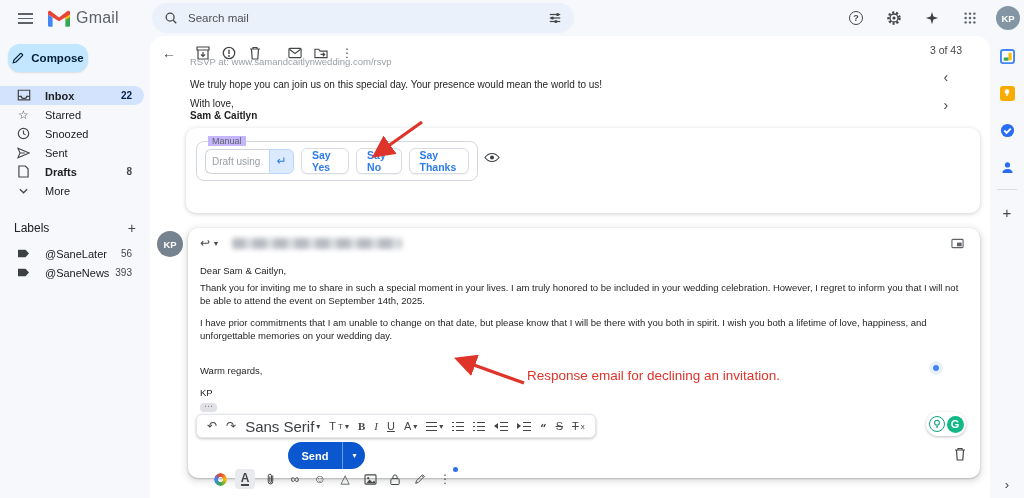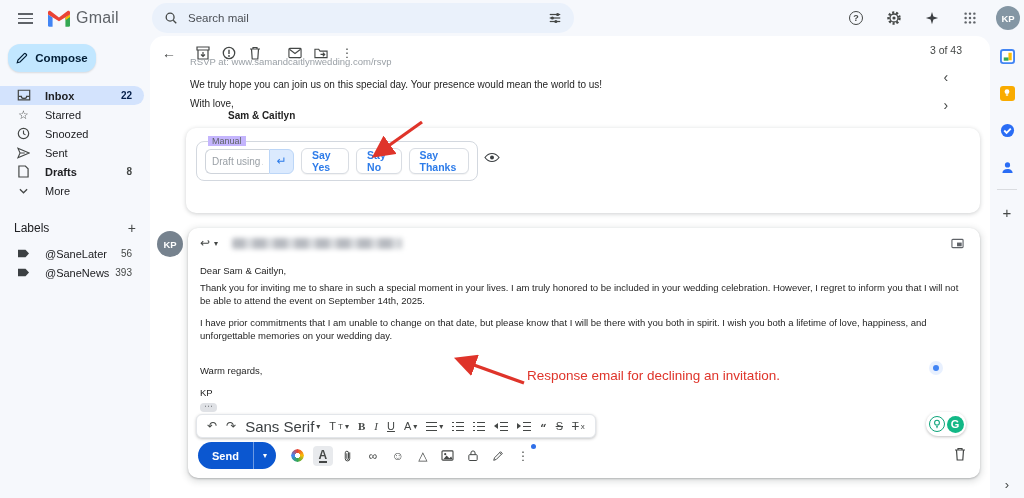--- a/index.html
+++ b/index.html
@@ -20,21 +20,21 @@
   .logo-text { font-size:16px; color:#5f6368; letter-spacing:.2px; }
   .searchbar { position:absolute; left:152px; top:3px; width:422px; height:30px; background:#eaf1fb; border-radius:15px; display:flex; align-items:center; padding:0 12px; color:#444746; }
   .searchbar .ph { font-size:11.5px; color:#4b4f55; margin-left:10px; flex:1; }
   .hdr-right { position:absolute; right:4px; top:0; height:36px; display:flex; align-items:center; gap:14px; color:#444746; }
   .hicon { width:24px; height:24px; display:flex; align-items:center; justify-content:center; border-radius:50%; cursor:pointer; }
   .help-circ { width:14px; height:14px; border:1.4px solid #444746; border-radius:50%; font-size:9px; display:flex; align-items:center; justify-content:center; font-weight:bold; }
   .avatar { width:24px; height:24px; border-radius:50%; background:#8496a4; color:#fff; font-size:9.5px; font-weight:bold; display:flex; align-items:center; justify-content:center; }
 
   
   .sidebar { position:absolute; top:40px; left:0; width:150px; }
-  .compose { margin:4px 0 14px 8px; width:88px; height:28px; background:#c2e7ff; border-radius:12px; display:flex; align-items:center; justify-content:center; gap:7px; font-size:11.5px; font-weight:bold; color:#001d35; cursor:pointer; box-shadow:0 1px 2px rgba(0,0,0,.12); }
+  .compose { margin:4px 0 14px 8px; width:80px; height:28px; background:#c2e7ff; border-radius:12px; display:flex; align-items:center; justify-content:center; gap:7px; font-size:11.5px; font-weight:bold; color:#001d35; cursor:pointer; box-shadow:0 1px 2px rgba(0,0,0,.12); }
   .nav-item { height:19px; display:flex; align-items:center; padding:0 12px 0 16px; font-size:11px; color:#202124; border-radius:0 10px 10px 0; margin-right:6px; cursor:pointer; }
   .nav-item .nic { width:15px; display:flex; justify-content:center; margin-right:14px; color:#444746; }
   .nav-item .cnt { margin-left:auto; font-size:10px; color:#444746; }
   .nav-item.active { background:#d3e3fd; font-weight:bold; }
   .nav-item.active .cnt { font-weight:bold; color:#041e49; }
   .nav-item.bold { font-weight:bold; }
   .labels-hdr { display:flex; align-items:center; margin:20px 14px 8px 14px; font-size:12px; color:#202124; }
   .labels-hdr .plus { margin-left:auto; font-size:14px; color:#444746; cursor:pointer; }
   .star-glyph { font-size:12px; }
 
@@ -44,21 +44,21 @@
   .tbi { width:26px; height:26px; display:flex; align-items:center; justify-content:center; border-radius:50%; cursor:pointer; }
   .back-glyph { font-size:14px; }
   .dots-v { font-size:12px; letter-spacing:0; }
   .pager { position:absolute; top:8px; right:28px; display:flex; align-items:center; gap:14px; color:#444746; font-size:10.5px;flex-direction:column; }
   .pager .chev { font-size:14px; cursor:pointer; line-height:1; }
 
   .thread-txt { position:absolute; left:40px; color:#1f1f1f; font-size:10px; }
   .rsvp { top:20px; color:#9aa0a6; font-size:9.5px; }
   .tline2 { top:43px; }
   .tvale { top:62px; }
-  .tsender { top:74px; font-weight:bold;margin-left:38px; }
+  .tsender { top:74px; font-weight:bold; }
 
   
   .ai-card { position:absolute; left:36px; top:92px; width:794px; height:85px; background:#fff; border-radius:10px; box-shadow:0 1px 4px rgba(60,64,67,.25); }
   .fieldbox { position:absolute; left:10px; top:13px; width:282px; height:40px; border:1px solid #d3d8df; border-radius:8px; display:flex; align-items:center; padding:0 8px; gap:7px; }
   .fieldbox .legend { position:absolute; top:-6px; left:11px; background:#c4b5fd; padding:0 4px; font-size:9px; color:#5f6368; }
   .draft-wrap { display:flex; }
   .draft-input { width:64px; height:25px; border:1px solid #cfd4db; border-right:none; border-radius:6px 0 0 6px; font-size:10px; padding:0 6px; color:#202124; font-family:"Liberation Sans",sans-serif; }
   .draft-input::placeholder { color:#9aa0a6; }
   .enter-btn { width:25px; height:25px; background:#dbeafe; border:1px solid #bcd6f7; border-radius:0 6px 6px 0; color:#2e7ce9; font-size:12px; display:flex; align-items:center; justify-content:center; cursor:pointer; }
   .say-btn { height:26px; padding:0 10px; background:#fff; border:1px solid #d9dde3; border-radius:6px; color:#2e7ce9; font-size:10.5px; font-weight:bold; display:flex; align-items:center; cursor:pointer; box-shadow:0 1px 1px rgba(0,0,0,.05); }
@@ -98,21 +98,21 @@
   .listico .lncol { width:8px; height:9px; background:repeating-linear-gradient(#444746 0 1.4px, transparent 1.4px 3.8px); }
   .tri-l { width:0; height:0; border-top:3px solid transparent; border-bottom:3px solid transparent; border-right:4px solid #444746; }
   .tri-r { width:0; height:0; border-top:3px solid transparent; border-bottom:3px solid transparent; border-left:4px solid #444746; }
   .quote-g { font-family:"DejaVu Serif",serif; font-weight:bold; font-size:13px; line-height:.4; margin-top:6px; }
   .strike-s { text-decoration:line-through; }
   .clear-t { text-decoration:line-through; }
   .clear-x { font-size:8px; }
   .szT1 { font-size:11px; } .szT2 { font-size:8px; }
 
   
-  .send-row { position:absolute; left:10px; top:214px; display:flex; align-items:center; }
+  .send-row { position:absolute; left:10px; top:214px; display:flex; align-items:center;flex-direction:column; }
   .send-btn { height:27px; background:#0b57d0; border-radius:14px; display:flex; align-items:stretch; color:#fff; cursor:pointer; overflow:hidden; }
   .send-main { padding:0 14px; display:flex; align-items:center; font-size:11px; font-weight:bold; }
   .send-caret { padding:0 9px; display:flex; align-items:center; border-left:1px solid rgba(255,255,255,.4); font-size:8px; }
   .srow-icons { display:flex; align-items:center; gap:5px; margin-left:12px; color:#444746; }
   .si { width:20px; height:20px; display:flex; align-items:center; justify-content:center; border-radius:4px; cursor:pointer; font-size:12px; }
   .ai-dot { width:13px; height:13px; border-radius:50%; background:conic-gradient(#ea4335,#fbbc04,#34a853,#4285f4,#ea4335); -webkit-mask:radial-gradient(circle,transparent 0 2.5px,#000 2.5px); mask:radial-gradient(circle,transparent 0 2.5px,#000 2.5px); }
   .fmtA { background:#e8eaed; font-weight:bold; border-bottom:none; }
   .fmtA span { border-bottom:2.5px solid #444746; line-height:1; }
   .more-wrap { position:relative; }
   .blue-dot-s { position:absolute; top:-2px; right:-3px; width:5px; height:5px; border-radius:50%; background:#2f6fe8; }

